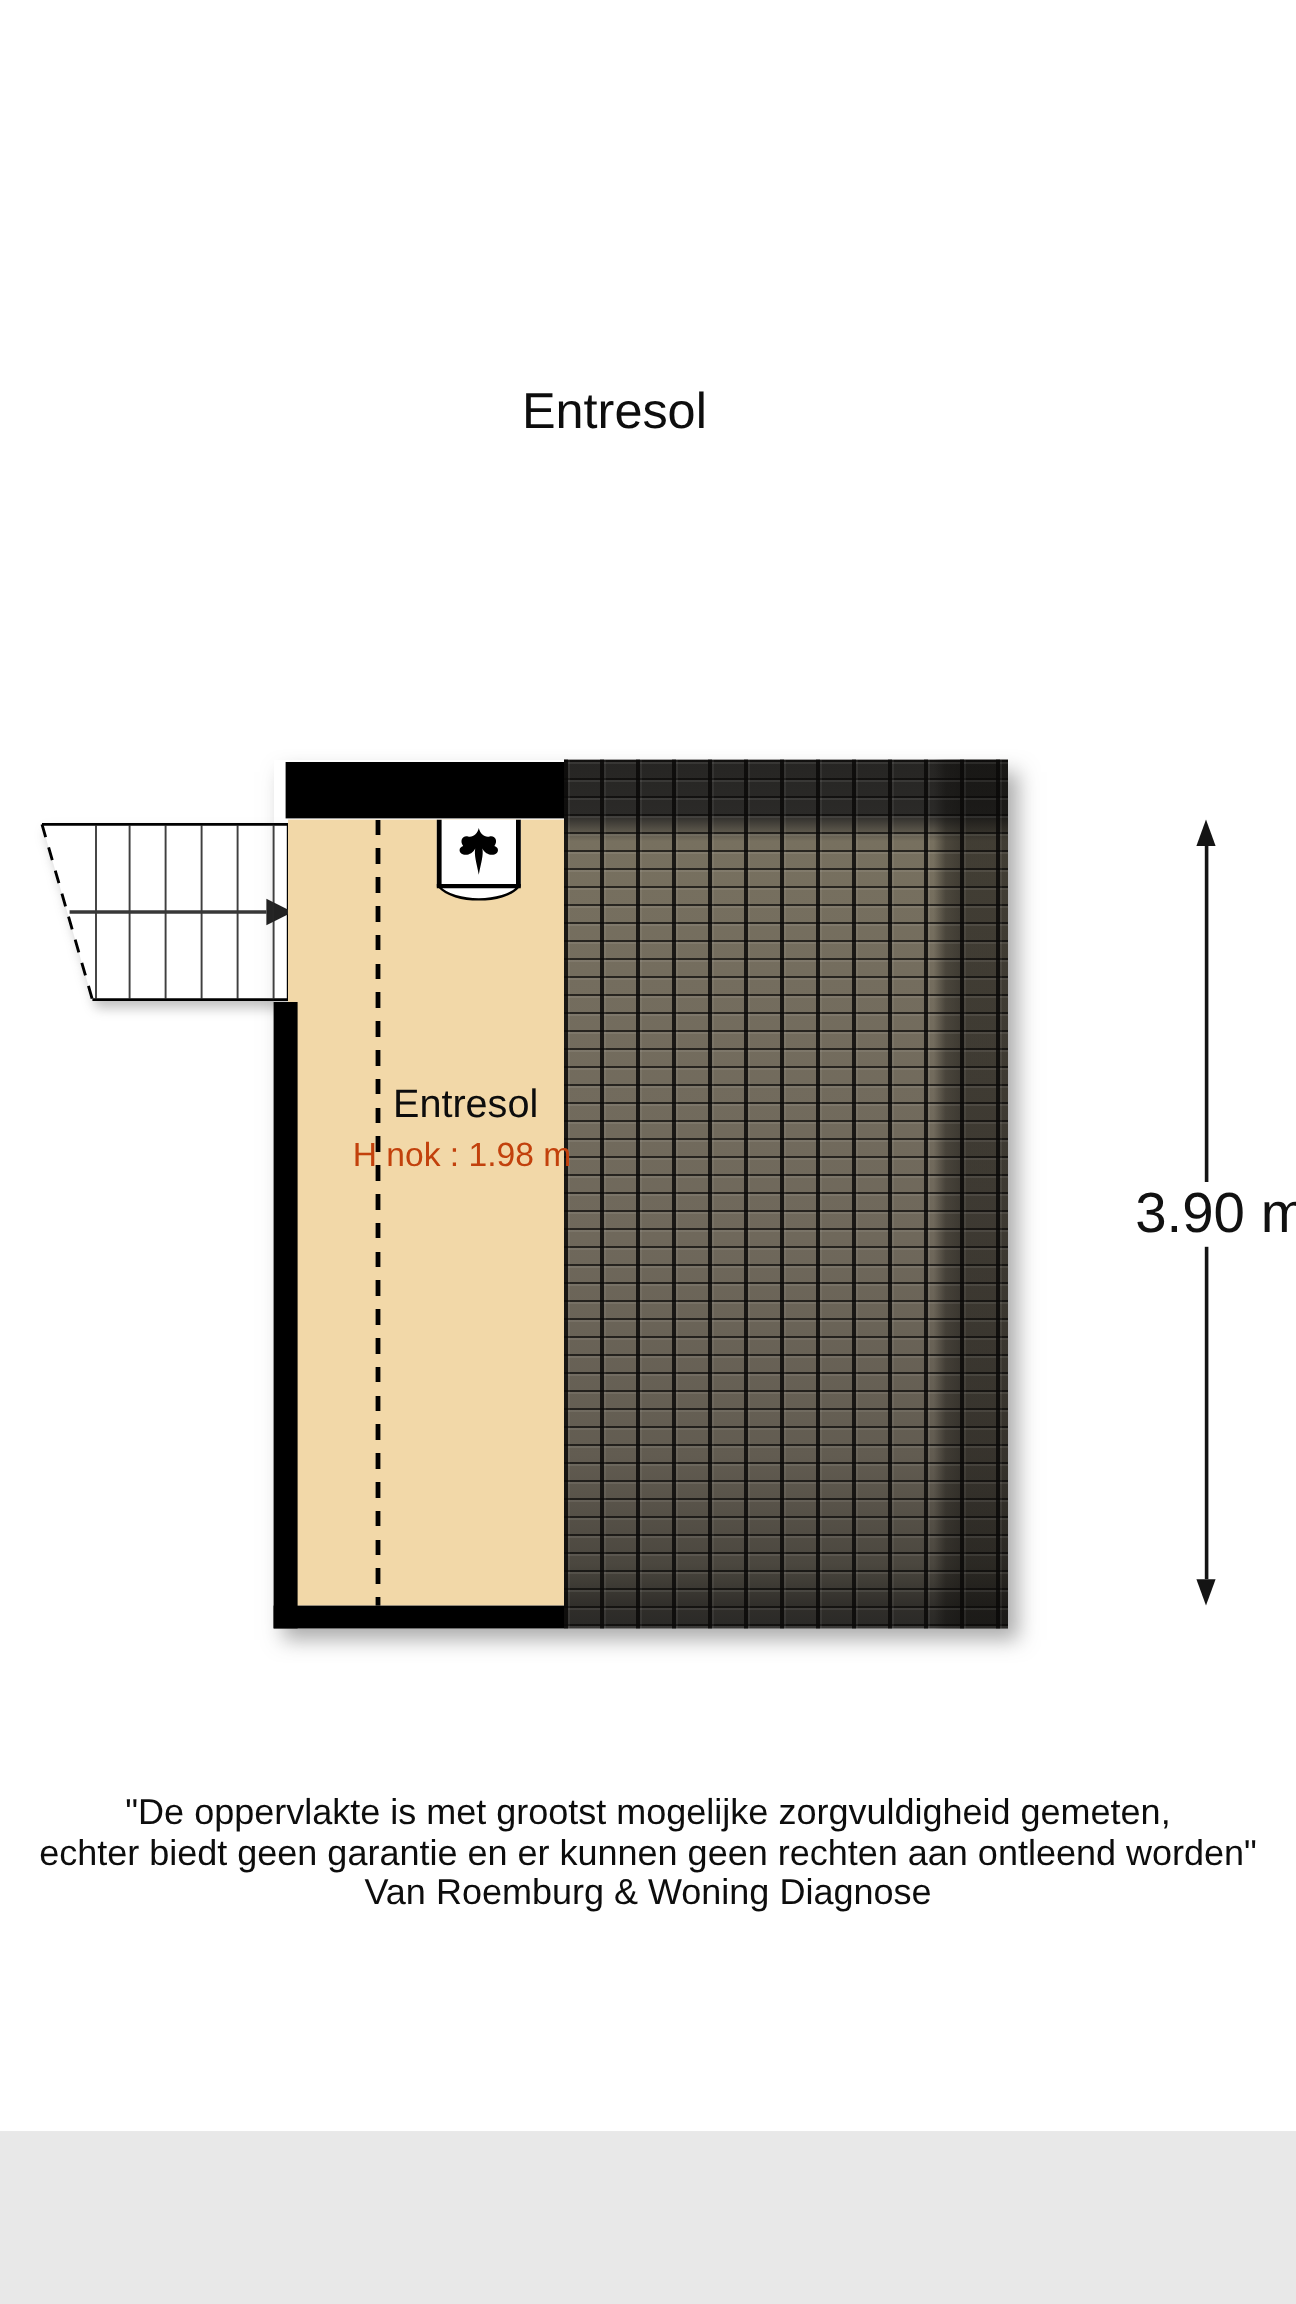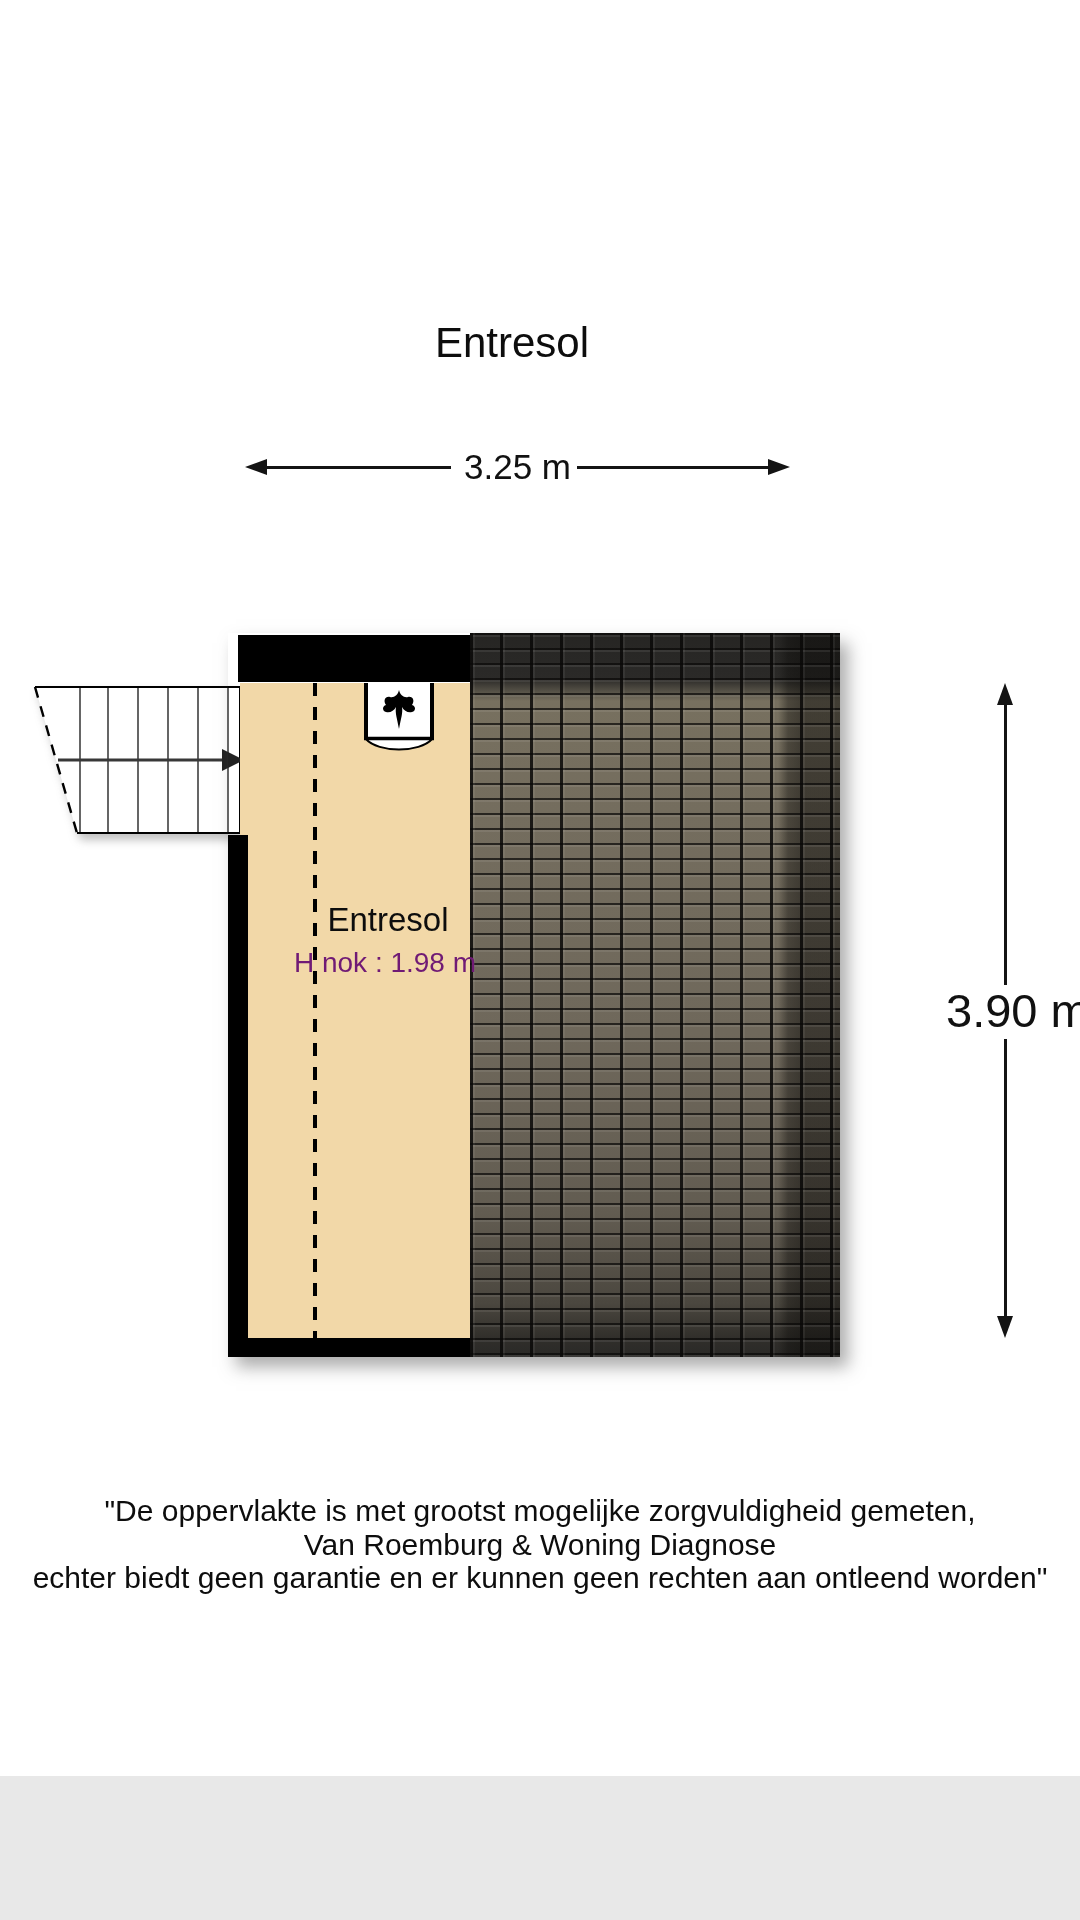--- a/index.html
+++ b/index.html
@@ -54,45 +54,38 @@
     position:absolute;left:85px;top:50px;width:4px;height:655px;
     background:repeating-linear-gradient(180deg,#000 0 13px, rgba(0,0,0,0) 13px 24px);
   }
   .niche{position:absolute;left:134px;top:50px;width:74px;height:72px;}
   .room-name{
     position:absolute;left:160px;top:270px;transform:translateX(-50%);
     font-size:33px;line-height:1.05;white-space:nowrap;color:#0d0d0d;
   }
   .room-h{
     position:absolute;left:157px;top:315px;transform:translateX(-50%);
-    font-size:28px;line-height:1.1;white-space:nowrap;color:#701a75;
+    font-size:28px;line-height:1.1;white-space:nowrap;color:#c2410c;
   }
   
   .stairs{position:absolute;left:30px;top:680px;width:215px;height:158px;
     filter:drop-shadow(4px 6px 5px rgba(100,100,100,0.4));}
   
   .disclaimer{
     position:absolute;left:0;top:1494px;width:100%;text-align:center;
     font-size:30px;line-height:33.5px;color:#0d0d0d;
   }
 </style>
 </head>
 <body>
 
 <div class="page">
 
   <div class="title">Entresol</div>
 
-  <div class="hdim">
-    <span class="head left"></span>
-    <span class="seg s1"></span>
-    <span class="dim-label">3.25 m</span>
-    <span class="seg s2"></span>
-    <span class="head right"></span>
-  </div>
 
   <div class="vdim">
     <span class="head up"></span>
     <span class="seg s1"></span>
     <span class="dim-label">3.90 m</span>
     <span class="seg s2"></span>
     <span class="head down"></span>
   </div>
 
   <svg class="stairs" viewBox="0 0 215 158">
@@ -128,17 +121,17 @@
       <path d="M2 55.5 H72" stroke="#000" stroke-width="3.5" fill="none"></path>
       <path fill="#000" d="M37 7 C36 12 32 15 28 14 C23 13 21 18 24 22 C20 23 20 28 24 29 C28 30 32 28 34 24 C33 30 35 35 37 46 C39 35 41 30 40 24 C42 28 46 30 50 29 C54 28 54 23 50 22 C53 18 51 13 46 14 C42 15 38 12 37 7 Z"></path>
     </svg>
 
     <div class="room-name">Entresol</div>
     <div class="room-h">H nok : 1.98 m</div>
   </div>
 
   <div class="disclaimer">
     <div>"De oppervlakte is met grootst mogelijke zorgvuldigheid gemeten,</div>
+    <div>echter biedt geen garantie en er kunnen geen rechten aan ontleend worden"</div>
     <div>Van Roemburg &amp; Woning Diagnose</div>
-    <div>echter biedt geen garantie en er kunnen geen rechten aan ontleend worden"</div>
   </div>
 
 </div>
 
 </body></html>

